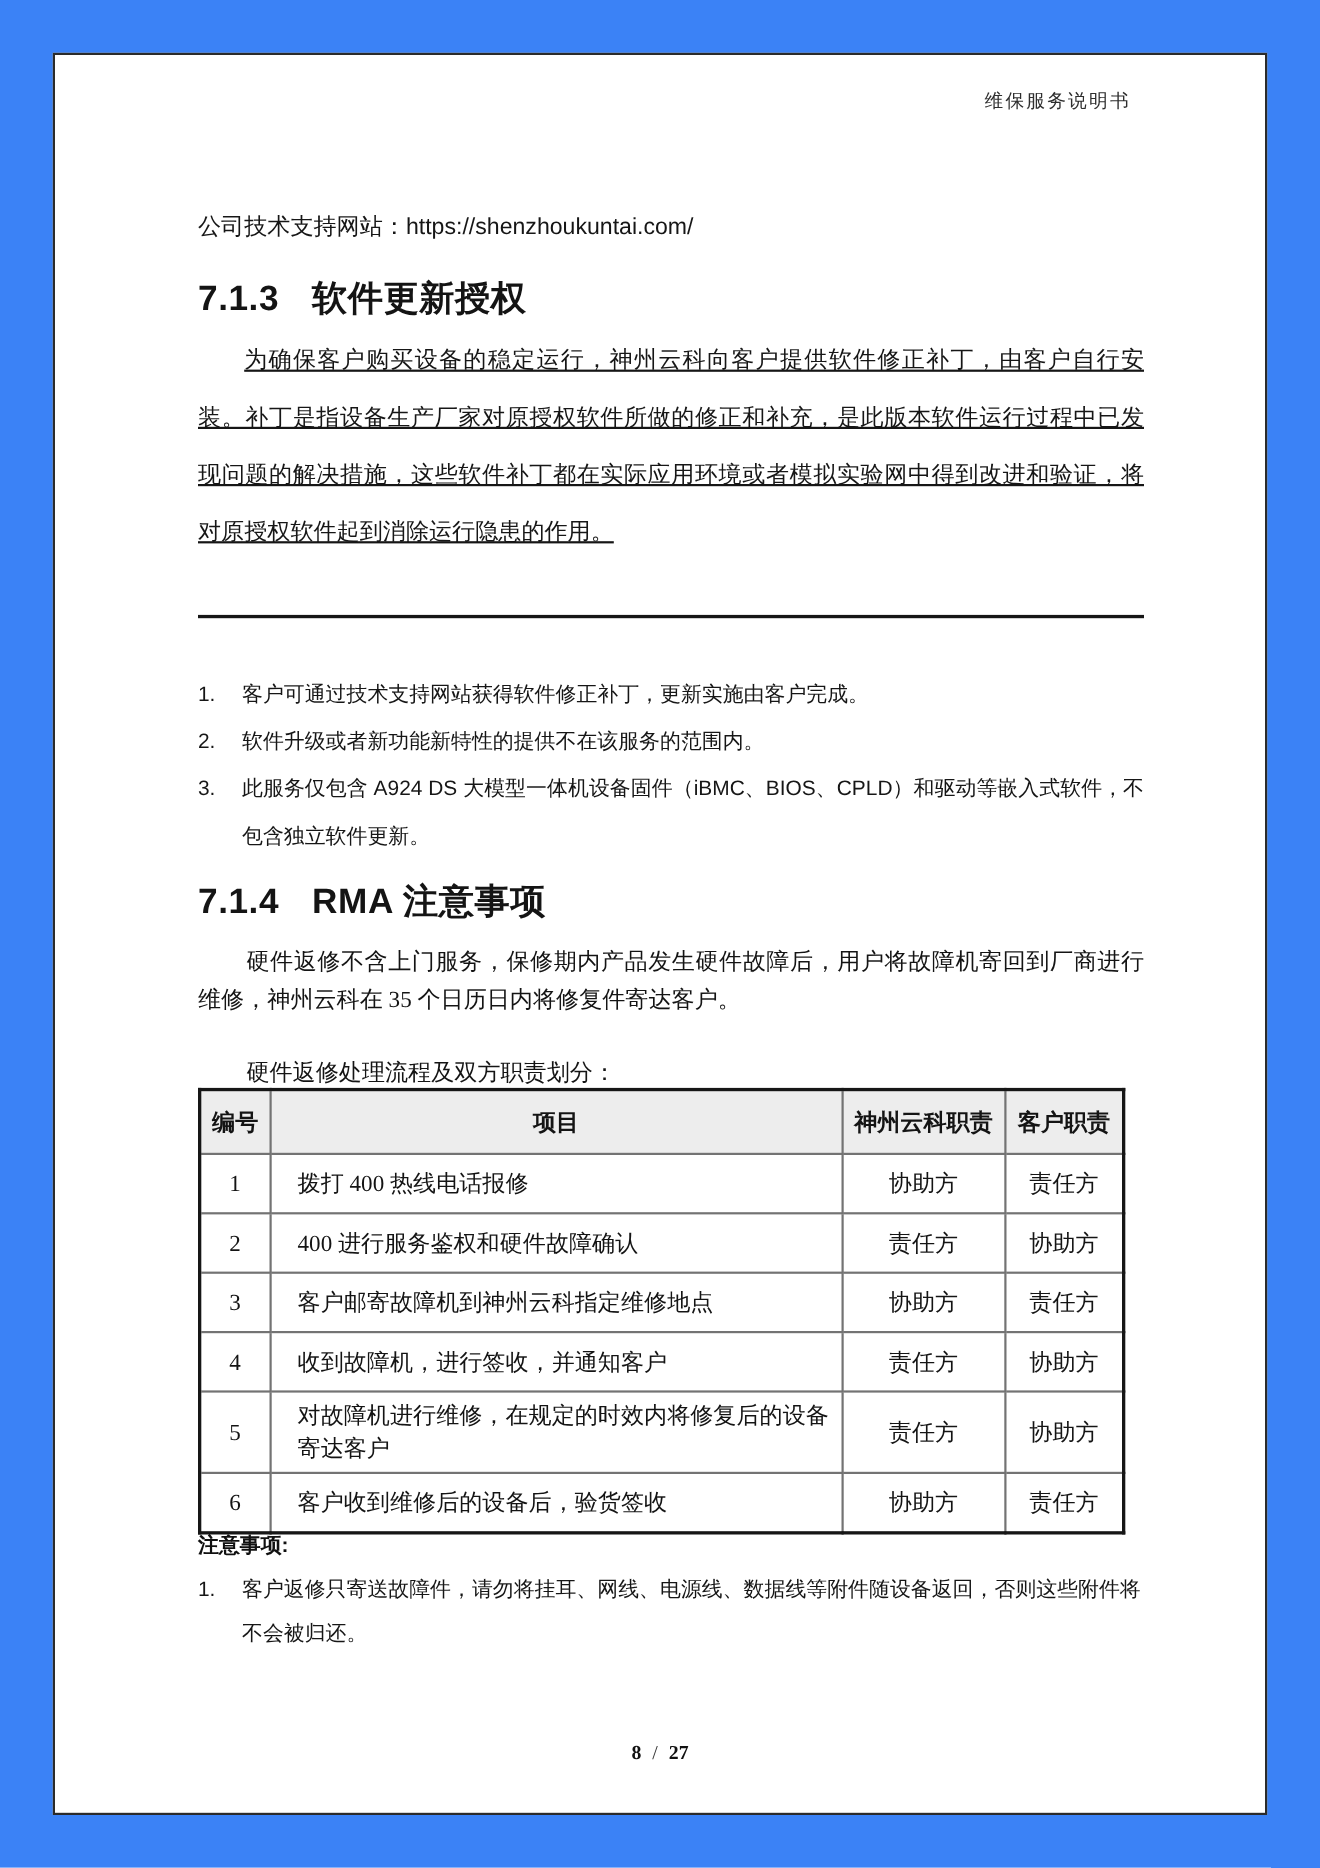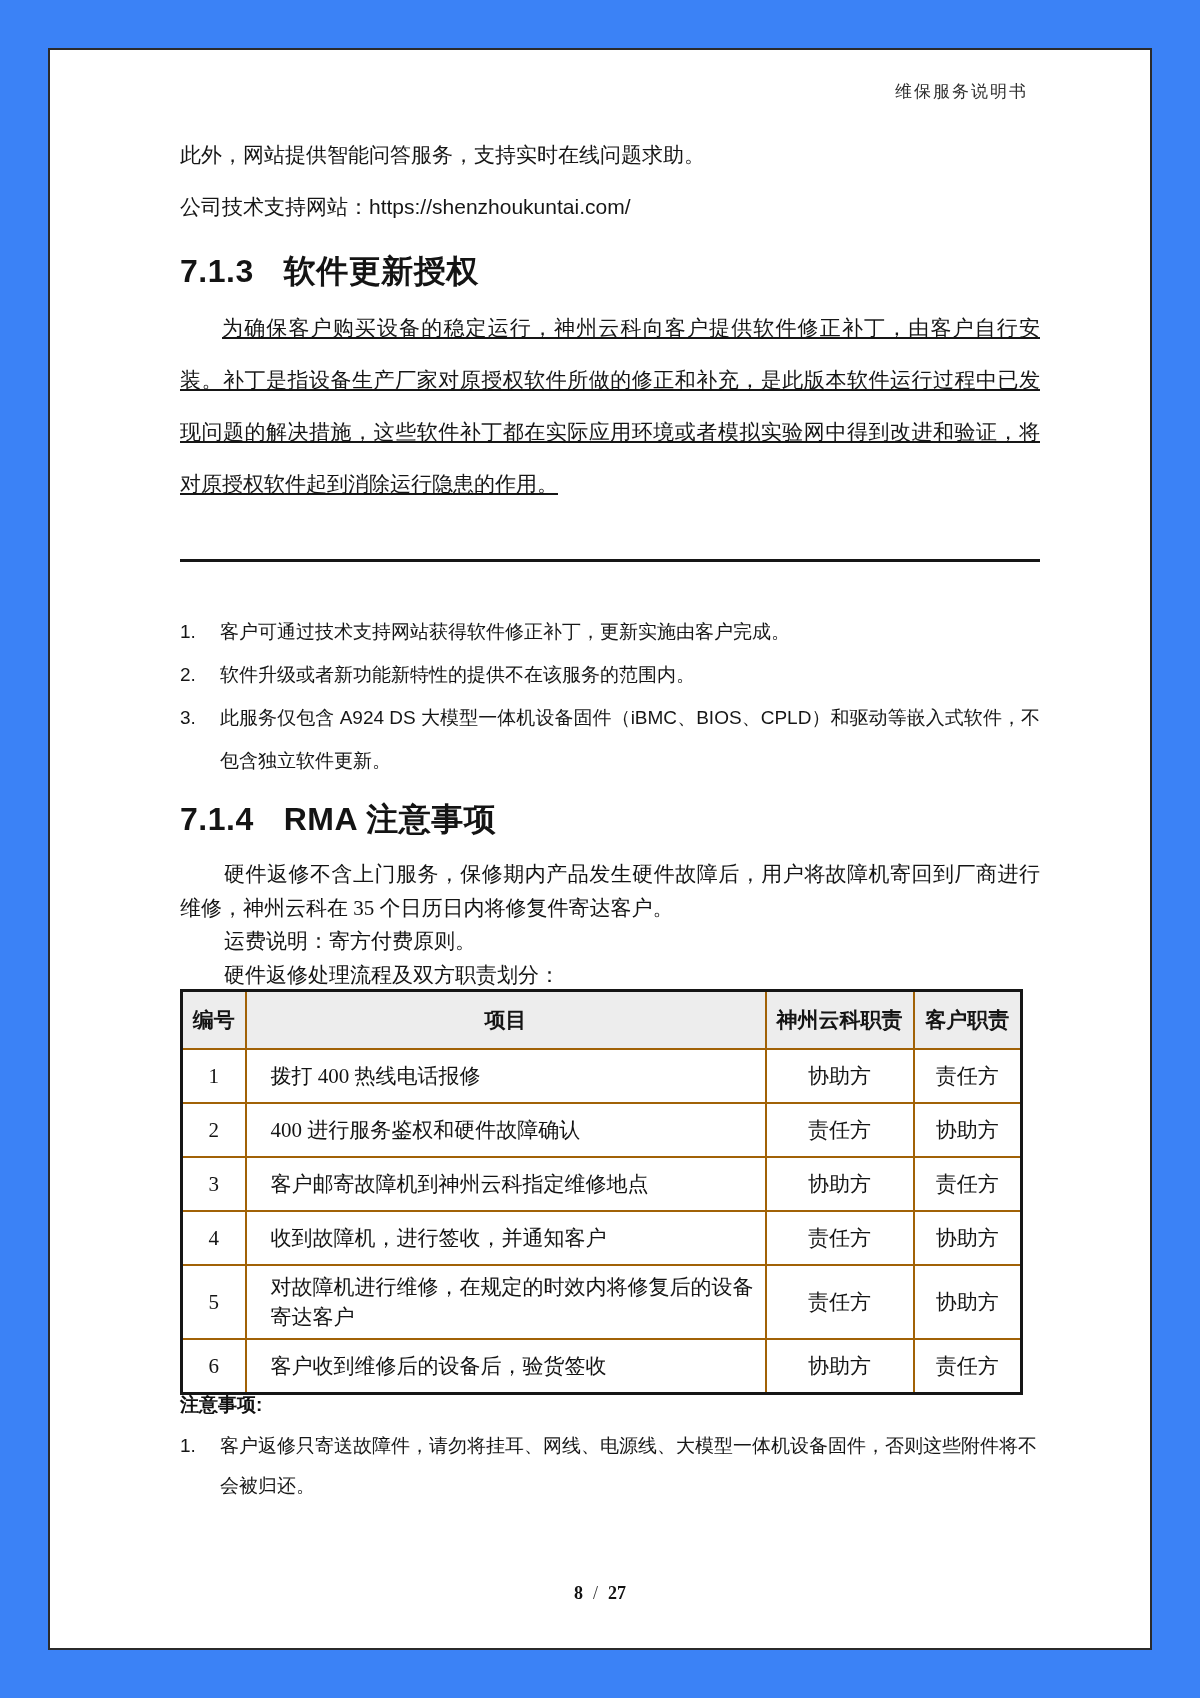--- a/index.html
+++ b/index.html
@@ -57,21 +57,21 @@
 
   table.rma {
     border-collapse:collapse;
     width:840px;
     border:3px solid #161616;
     font-family:"Liberation Serif", serif;
     font-size:21px; color:#141414;
     table-layout:fixed;
   }
   table.rma th, table.rma td {
-    border:2px solid #a16207;
+    border:2px solid #737373;
     text-align:center;
     padding:6px 8px;
     background:#ffffff;
   }
   table.rma th { background:#ededed; font-weight:bold; height:44px; }
   table.rma td { height:40px; }
   table.rma td.item-cell { text-align:left; padding-left:24px; line-height:30px; }
   table.rma tr.tall td { height:54px; }
 
   .footer {
@@ -82,21 +82,20 @@
   .footer .sep { font-weight:normal; color:#333; padding:0 10px; }
 </style>
 </head>
 <body>
 
 <div class="page">
   <div class="frame"></div>
 
   <div class="abs doc-header">维保服务说明书</div>
 
-  <div class="abs col body-sans p-top" style="top:140px;">此外，网站提供智能问答服务，支持实时在线问题求助。</div>
 
   <div class="abs col body-sans p-top" style="top:192px;">公司技术支持网站：https://shenzhoukuntai.com/</div>
 
   <div class="abs col heading" style="top:250px;">
     <span class="h-num">7.1.3</span><span>软件更新授权</span>
   </div>
 
   <div class="abs col body-sans para-713" style="top:302px;text-decoration:underline;">为确保客户购买设备的稳定运行，神州云科向客户提供软件修正补丁，由客户自行安装。补丁是指设备生产厂家对原授权软件所做的修正和补充，是此版本软件运行过程中已发现问题的解决措施，这些软件补丁都在实际应用环境或者模拟实验网中得到改进和验证，将对原授权软件起到消除运行隐患的作用。</div>
 
   <div class="abs col rule" style="top:559px;"></div>
@@ -116,21 +115,20 @@
       <span class="n-text">此服务仅包含 A924 DS 大模型一体机设备固件（iBMC、BIOS、CPLD）和驱动等嵌入式软件，不包含独立软件更新。</span>
     </div>
   </div>
 
   <div class="abs col heading" style="top:798px;">
     <span class="h-num">7.1.4</span><span>RMA 注意事项</span>
   </div>
 
   <div class="abs col serif para-714" style="top:857px;">硬件返修不含上门服务，保修期内产品发生硬件故障后，用户将故障机寄回到厂商进行维修，神州云科在 35 个日历日内将修复件寄达客户。</div>
 
-  <div class="abs col serif line-714" style="top:924px;">运费说明：寄方付费原则。</div>
 
   <div class="abs col serif line-714" style="top:958px;">硬件返修处理流程及双方职责划分：</div>
 
   <table class="rma abs" style="top:989px; left:180px;">
     <colgroup>
       <col style="width:64px">
         <col style="width:520px">
         <col style="width:148px">
         <col style="width:108px">
     </colgroup>
@@ -180,20 +178,20 @@
         <td>责任方</td>
       </tr>
     </tbody>
   </table>
 
   <div class="abs col note-label" style="top:1392px;">注意事项:</div>
 
   <div class="abs col note-list" style="top:1426px;">
     <div class="note-item" style="line-height:40px;">
       <span class="n-num">1.</span>
-      <span class="n-text" style="text-align:left;">客户返修只寄送故障件，请勿将挂耳、网线、电源线、大模型一体机设备固件，否则这些附件将不会被归还。</span>
+      <span class="n-text" style="text-align:left;">客户返修只寄送故障件，请勿将挂耳、网线、电源线、数据线等附件随设备返回，否则这些附件将不会被归还。</span>
     </div>
   </div>
 
   <div class="abs footer">
     <span>8</span><span class="sep">/</span><span>27</span>
   </div>
 </div>
 
 </body></html>

